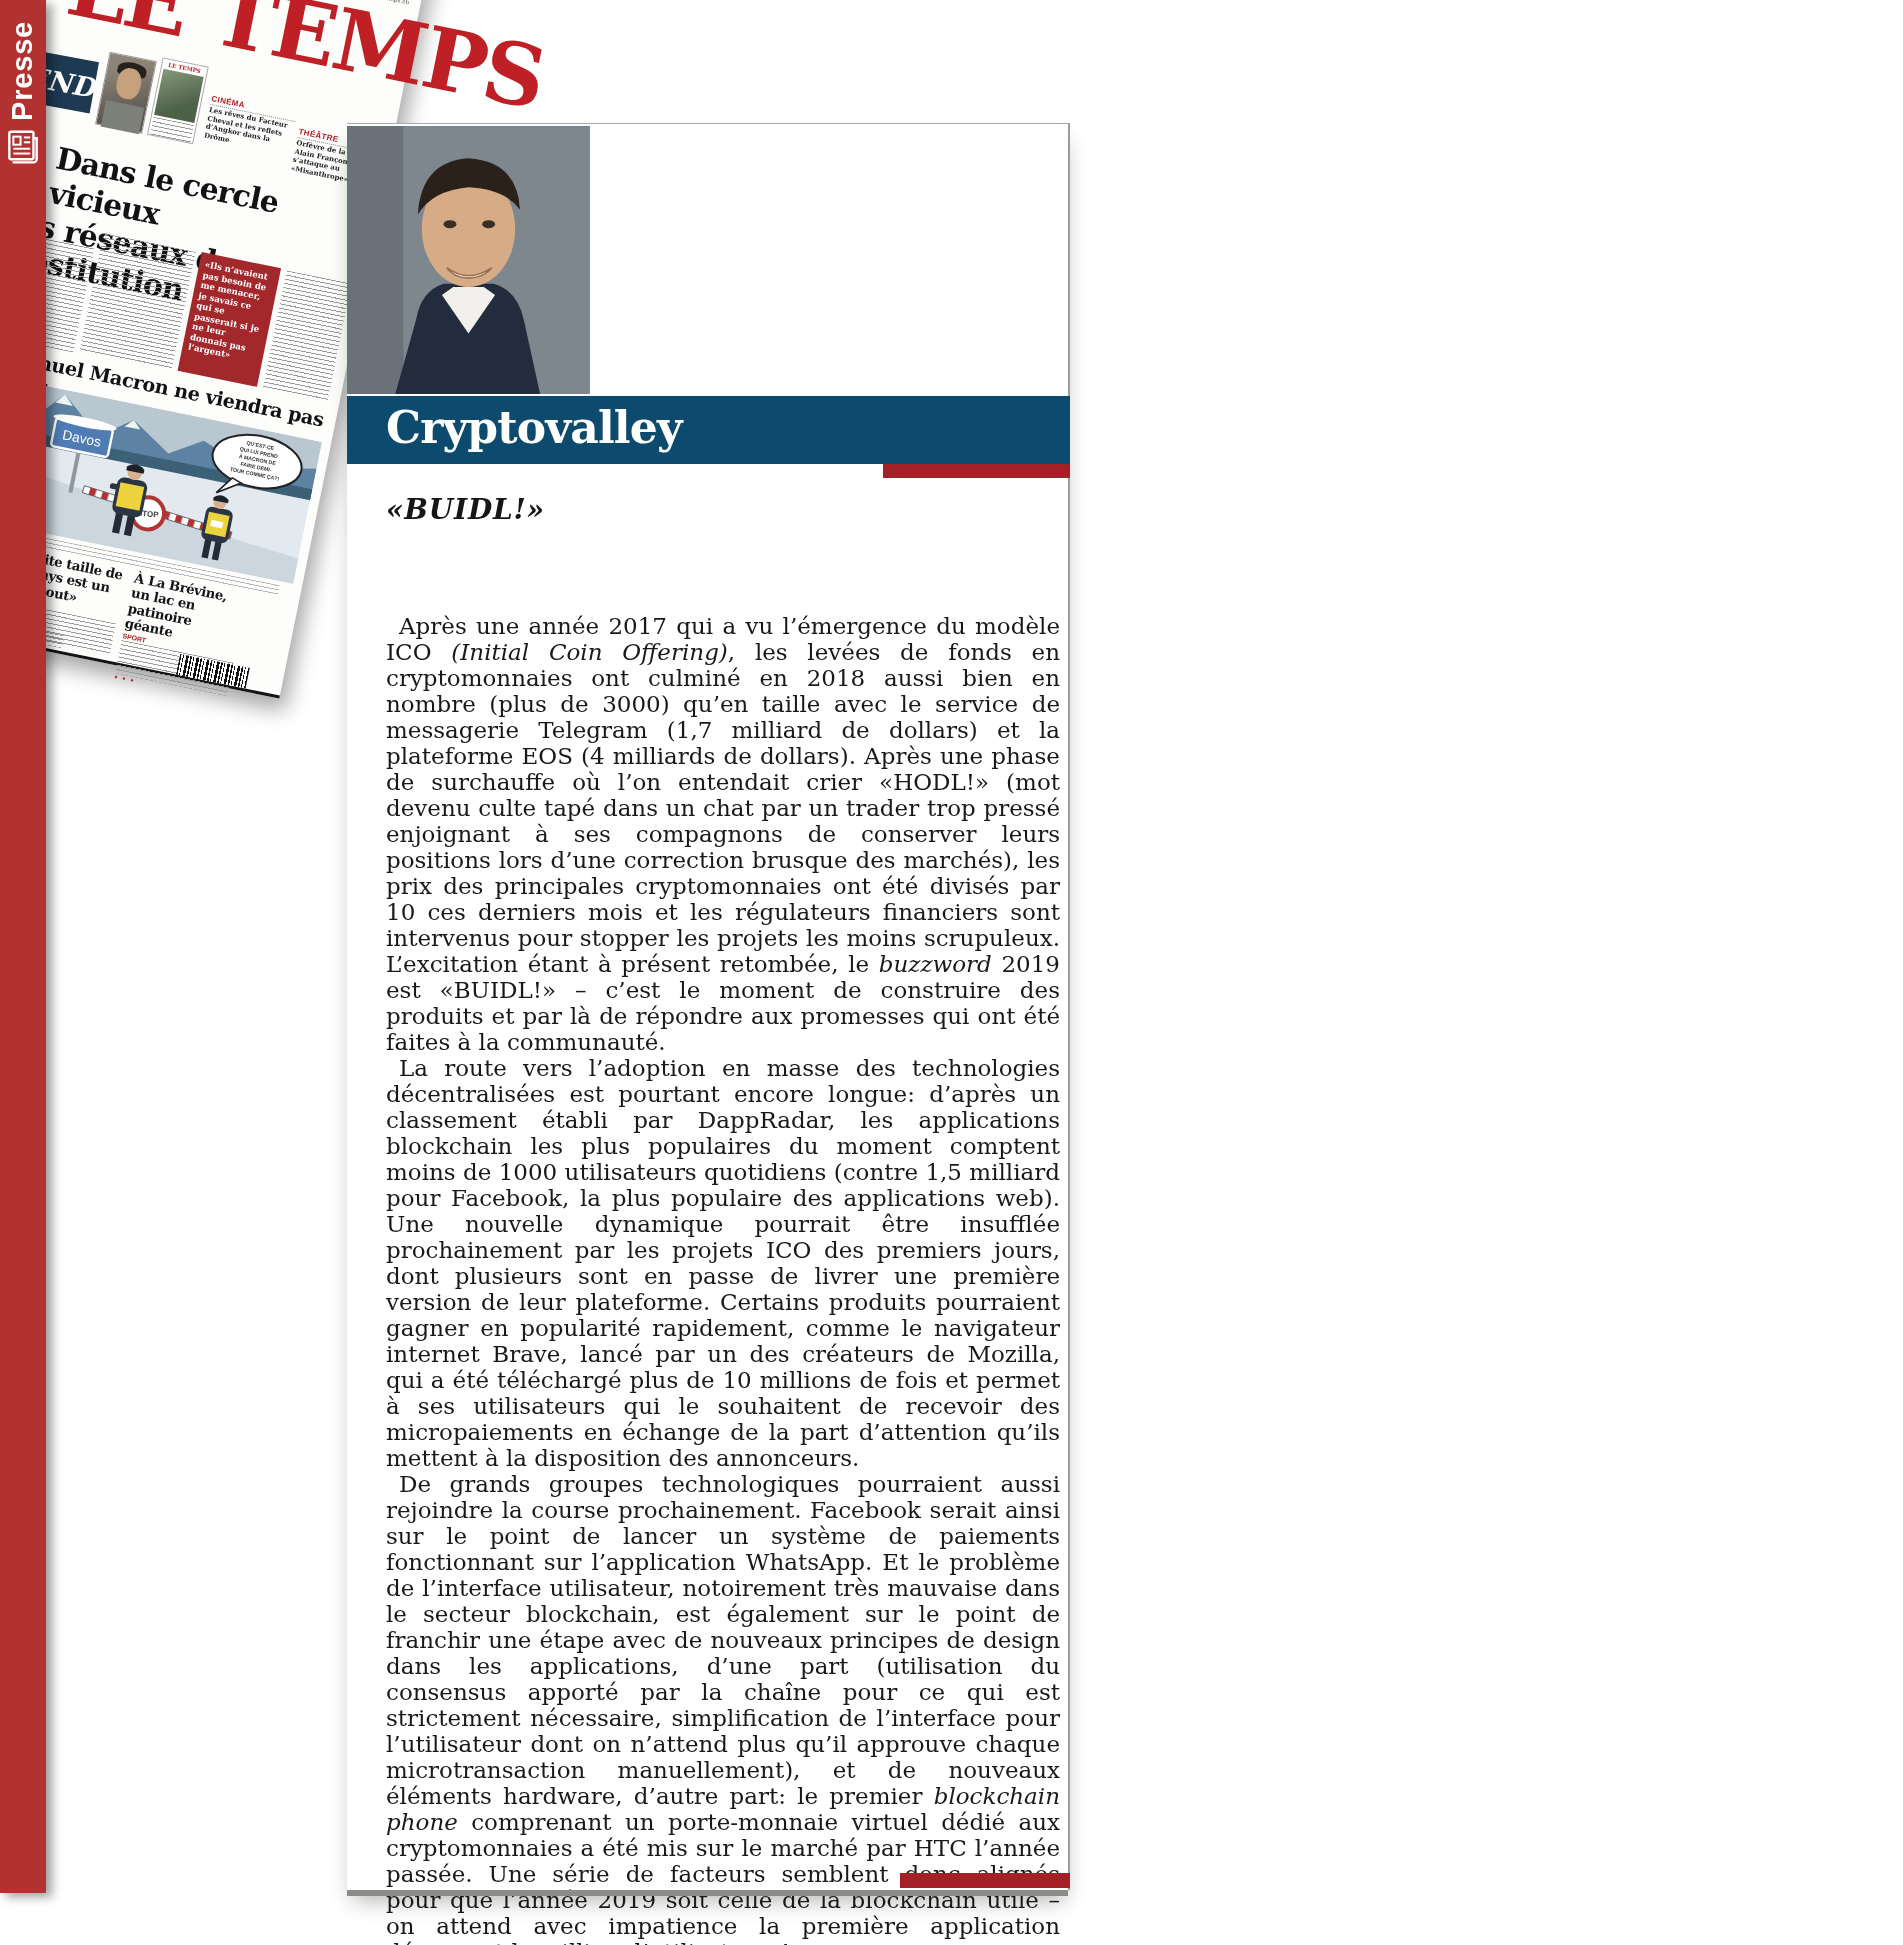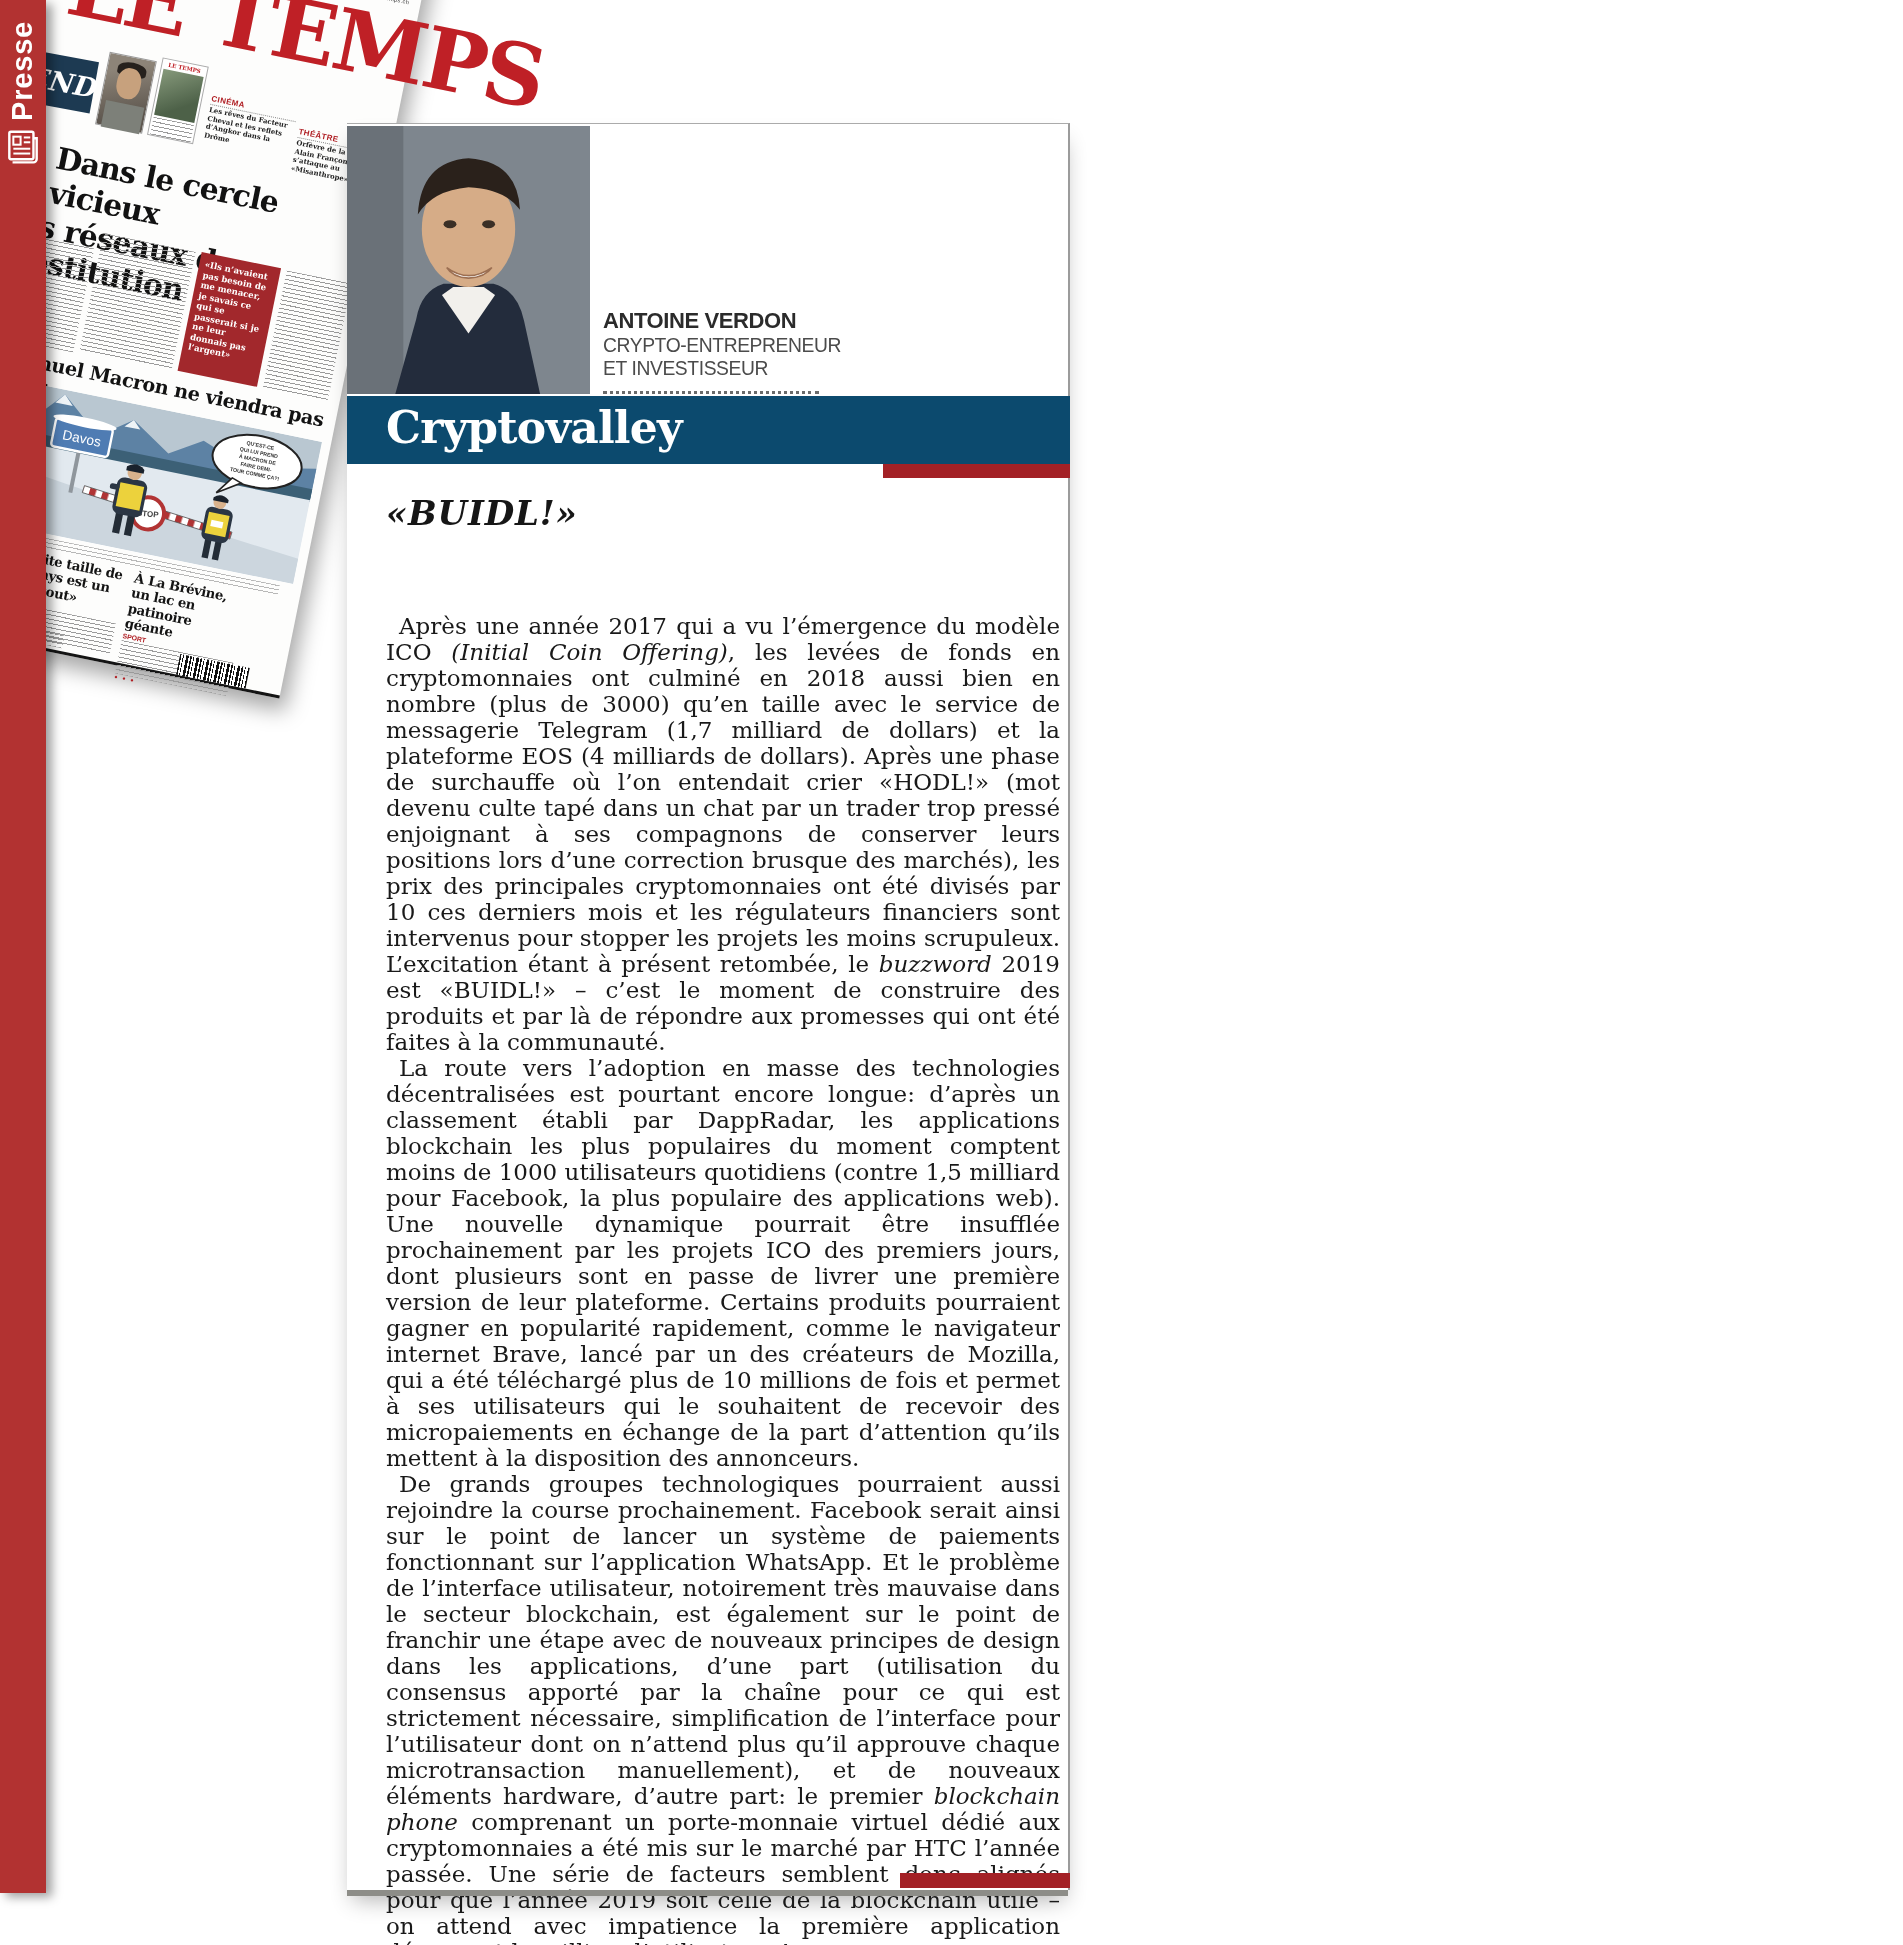--- a/index.html
+++ b/index.html
@@ -85,21 +85,21 @@
   .author { position:absolute; left:256px; top:184px; width:242px; }
   .author .name { font-size:22px; font-weight:bold; color:#2b2b2b; letter-spacing:-0.4px; }
   .author .role { font-size:19.3px; color:#4b4b4b; letter-spacing:-0.4px; line-height:23.4px; }
   .author .dots { margin-top:9.7px; width:216px; border-bottom:3.2px dotted #6b6b6b; }
   .banner { position:absolute; left:0; top:272px; width:723px; height:68px; background:#0c4a6e; }
   .banner .label { position:absolute; left:39px; top:6.4px; color:#fff;
                    font-family:"DejaVu Serif", serif; font-weight:bold; font-size:44px;
                    letter-spacing:-0.8px; }
   .accent-top { position:absolute; left:536px; top:340px; width:187px; height:13.7px; background:#a32126; }
   .title { position:absolute; left:39px; top:369px; font-family:"DejaVu Serif", serif;
-           font-weight:bold; font-style:italic; font-size:34px; color:#161616; letter-spacing:0.8px; }
+           font-weight:bold; font-style:italic; font-size:28px; color:#161616; letter-spacing:0.8px; }
   .body { position:absolute; left:39px; top:489px; width:674px;
           font-family:"DejaVu Serif", serif; font-size:23px; line-height:26px;
           color:#191919; text-align:justify; hyphens:auto; -webkit-hyphens:auto; }
   .body p { text-indent:13px; }
   .endmark { display:inline-block; width:13.7px; height:9px; background:#8a8a85; margin-left:6.4px; }
   .accent-bottom { position:absolute; left:553px; top:1749px; width:170px; height:14.5px; background:#a32126; }
 
   
   .svg-tiny { font-family:"Liberation Sans", sans-serif; font-size:6.5px; font-weight:bold; fill:#333; }
 </style>
@@ -242,26 +242,20 @@
       <path d="M60,333 L86,240 Q92,205 120,196 L182,196 Q212,204 220,242 L240,333 Z" fill="#232c3c"></path>
       <path d="M118,210 L151,258 L184,210 L170,200 L132,200 Z" fill="#f2f0ec"></path>
       <ellipse cx="151" cy="128" rx="58" ry="72" fill="#d6ac87"></ellipse>
       <path d="M88,110 Q92,44 151,40 Q212,44 215,104 Q196,78 151,76 Q106,80 88,110 Z" fill="#2a211b"></path>
       <ellipse cx="128" cy="122" rx="8" ry="5" fill="#3a2f26"></ellipse>
       <ellipse cx="176" cy="122" rx="8" ry="5" fill="#3a2f26"></ellipse>
       <path d="M124,176 Q151,196 180,176 Q172,188 151,189 Q131,188 124,176 Z" fill="#fff" stroke="#9c6f52" stroke-width="2"></path>
     </svg>
   </div>
 
-  <div class="author">
-    <div class="name">ANTOINE VERDON</div>
-    <div class="role">CRYPTO-ENTREPRENEUR</div>
-    <div class="role">ET INVESTISSEUR</div>
-    <div class="dots"></div>
-  </div>
 
   <div class="banner">
     <div class="label">Cryptovalley</div>
   </div>
   <div class="accent-top"></div>
 
   <div class="title">«BUIDL!»</div>
 
   <div class="body" id="article-body" lang="fr">
       <p><span>Après une année 2017 qui a vu l’émergence du modèle ICO </span><em>(Initial Coin Offering)</em><span>, les levées de fonds en cryptomonnaies ont culminé en 2018 aussi bien en nombre (plus de 3000) qu’en taille avec le service de messagerie Telegram (1,7 milliard de dollars) et la plateforme EOS (4 milliards de dollars). Après une phase de surchauffe où l’on entendait crier «HODL!» (mot devenu culte tapé dans un chat par un trader trop pressé enjoignant à ses compagnons de conserver leurs positions lors d’une correction brusque des marchés), les prix des principales cryptomonnaies ont été divisés par 10 ces derniers mois et les régulateurs financiers sont intervenus pour stopper les projets les moins scrupuleux. L’excitation étant à présent retombée, le </span><em>buzzword</em><span> 2019 est «BUIDL!» – c’est le moment de construire des produits et par là de répondre aux promesses qui ont été faites à la communauté.</span></p>

